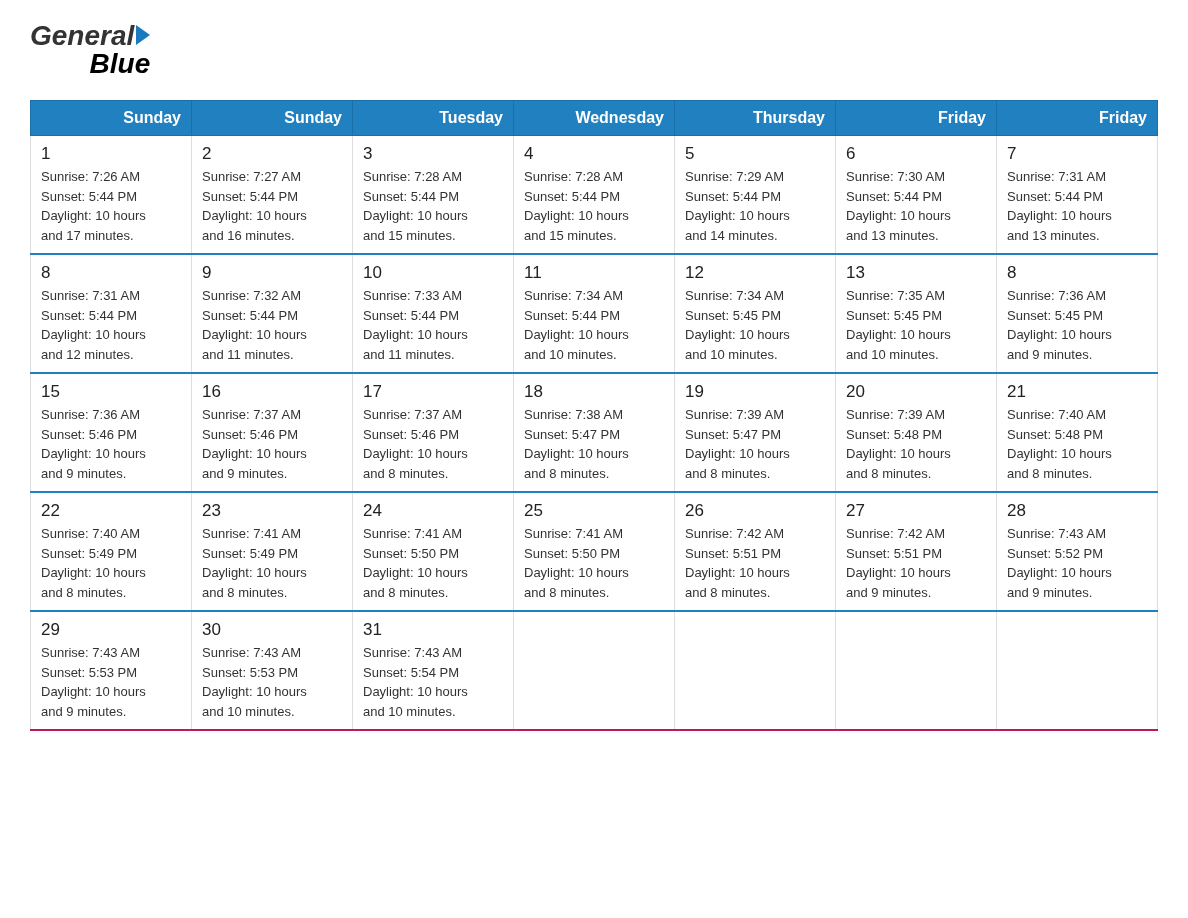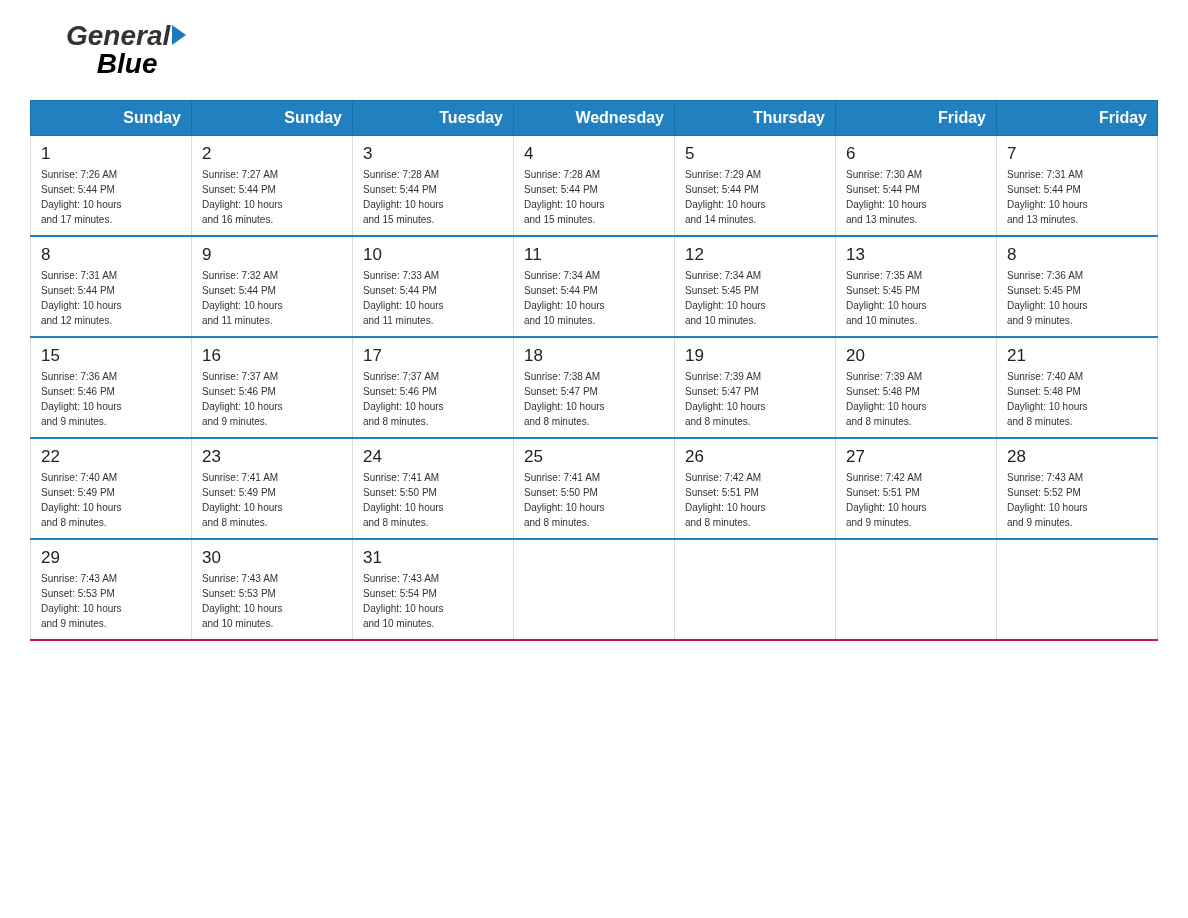--- a/index.html
+++ b/index.html
@@ -12,22 +12,21 @@
     }
     .header {
       display: flex;
       justify-content: space-between;
       align-items: flex-start;
       margin-bottom: 20px;
     }
     .logo {
       display: flex;
       flex-direction: column;
-      align-items: center;
-      margin-left: 36px;
+      align-items: flex-end;
     }
     .logo-general {
       font-size: 28px;
       font-weight: bold;
       color: #333;
       font-style: italic;
     }
     .logo-triangle {
       width: 0;
       height: 0;
@@ -86,21 +85,21 @@
       border-left: 1px solid #ddd;
     }
     .day-number {
       font-size: 17px;
       font-weight: normal;
       color: #222;
       display: block;
       margin-bottom: 3px;
     }
     .day-info {
-      font-size: 10px;
+      font-size: 13px;
       line-height: 1.5;
       color: #333;
     }
     .calendar tbody tr td.empty {
       background: #fff;
     }
     .calendar tbody tr:last-child td {
       border-bottom: 2px solid #be185d;
     }
     .logo-row {

